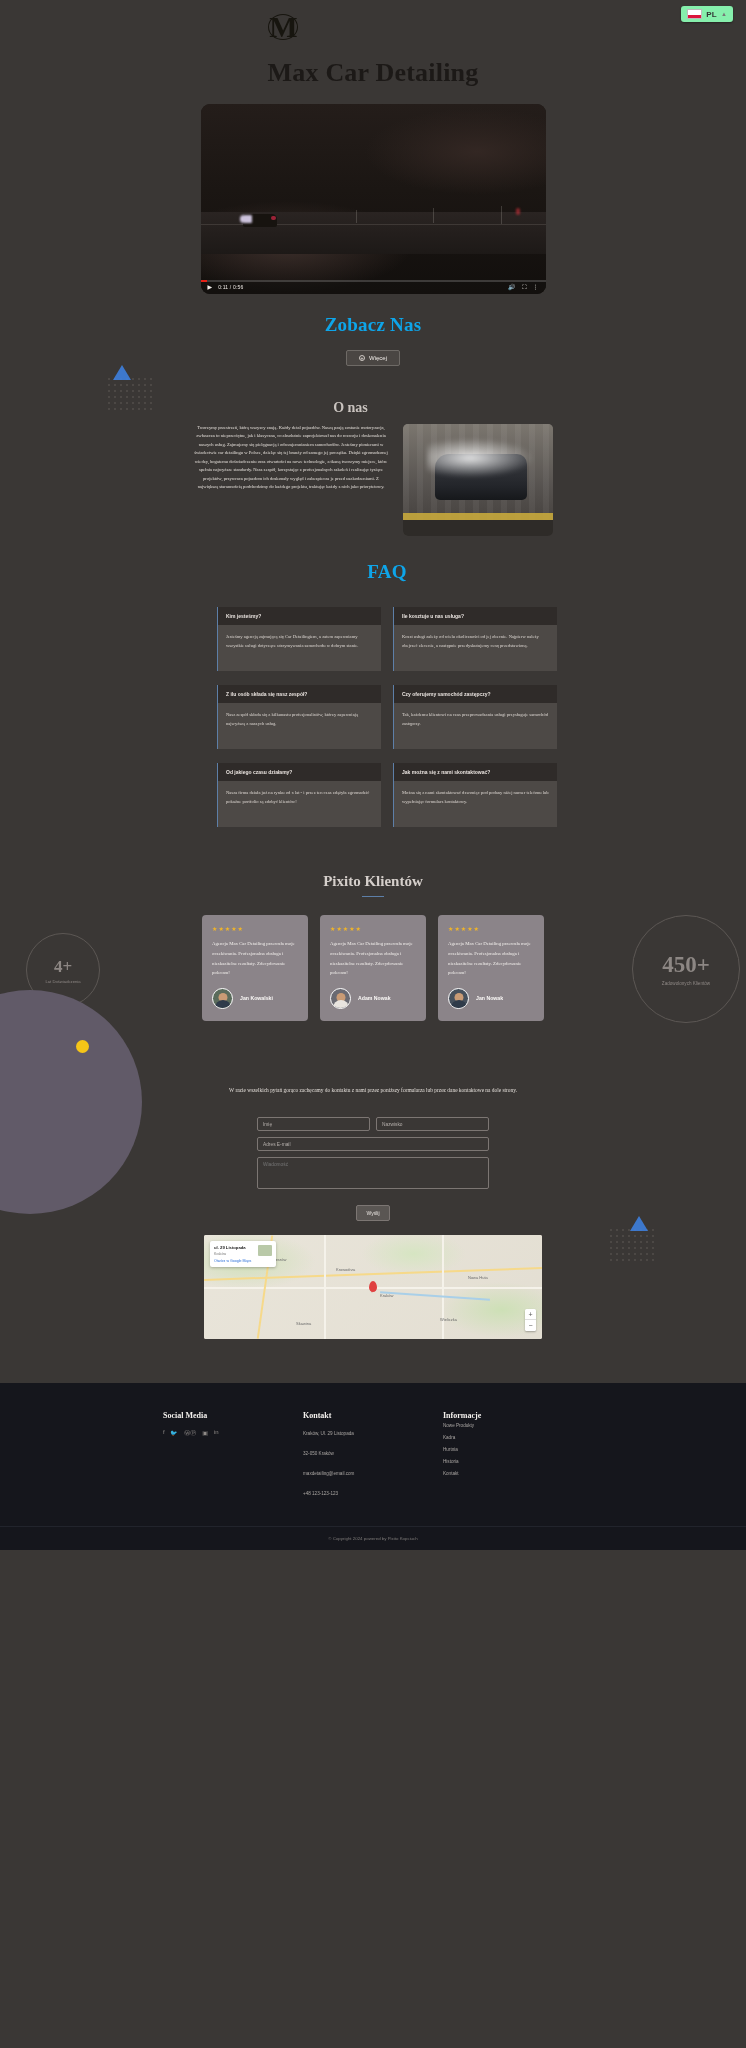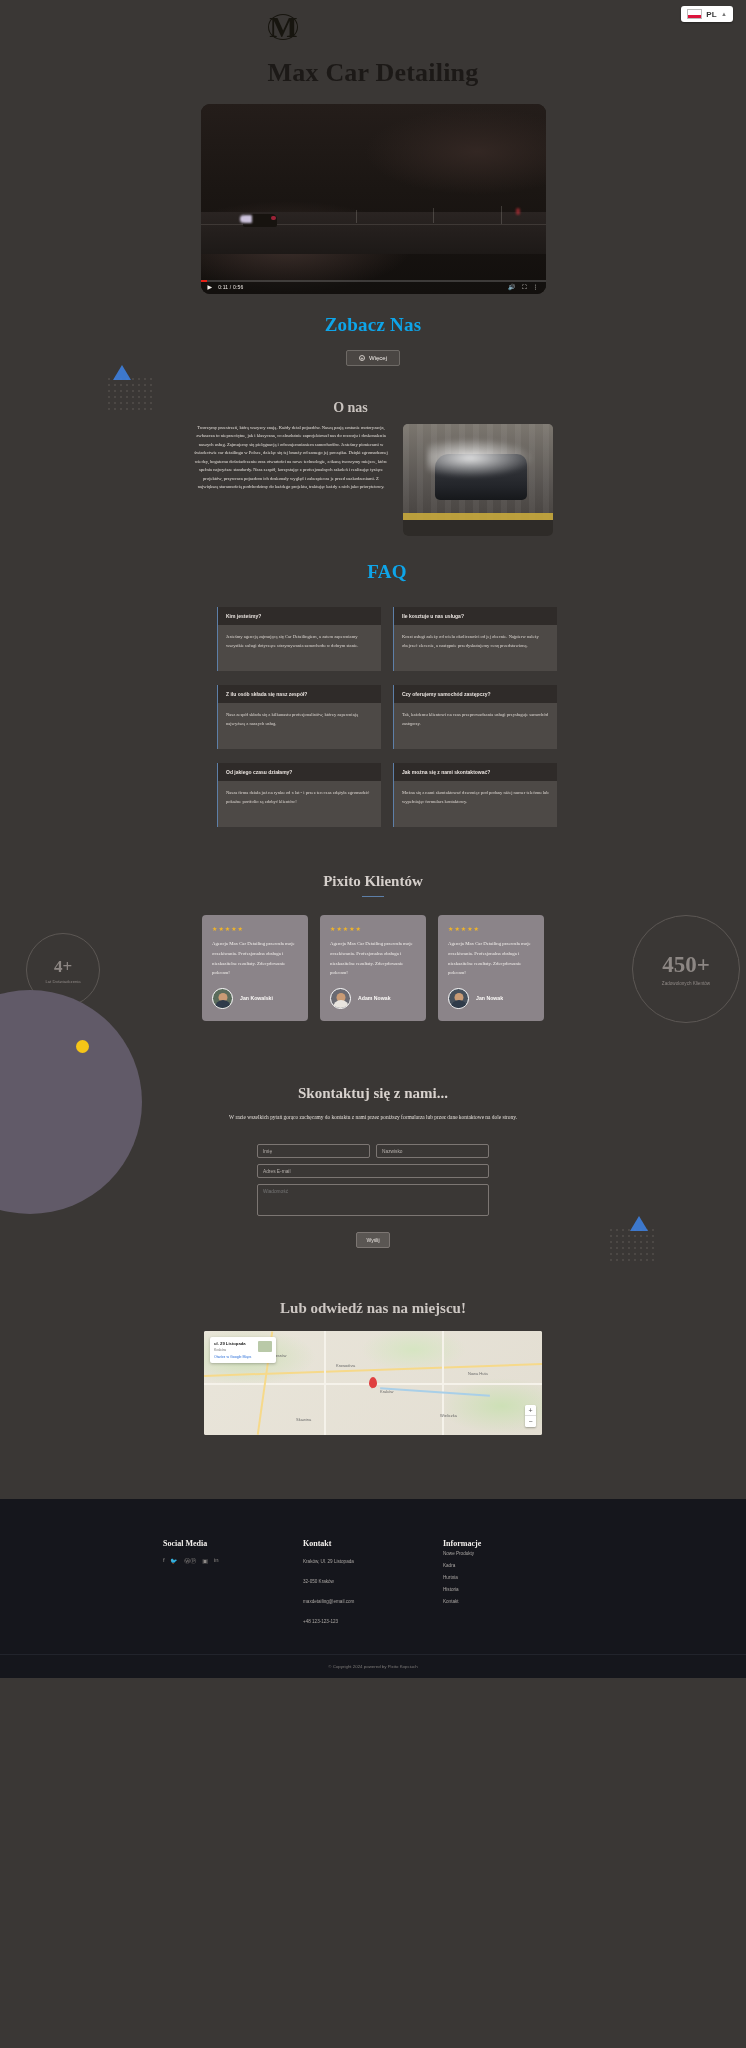--- a/index.html
+++ b/index.html
@@ -9,21 +9,21 @@
     font-family: "Liberation Sans", sans-serif;
     color: #e8e4e0;
     overflow-x: hidden;
   }
   .page { width: 746px; position: relative; overflow: hidden; }
 
   
   .topbar { height: 40px; position: relative; background: #3a3735; }
   .lang-pill {
     position: absolute; right: 13px; top: 6px;
-    background: #ffffff; border-radius: 3px;
+    background: #86efac; border-radius: 3px;
     display: flex; align-items: center; gap: 4px;
     padding: 3px 6px; box-shadow: 0 1px 2px rgba(0,0,0,.35);
   }
   .flag-pl { width: 15px; height: 10px; border: .5px solid #bbb; overflow: hidden; }
   .flag-pl i { display: block; height: 5px; }
   .flag-pl i:first-child { background: #fff; }
   .flag-pl i:last-child { background: #dc143c; }
   .lang-code { font-size: 8px; font-weight: bold; color: #333; letter-spacing: .3px; }
   .chev { font-size: 6px; color: #777; }
 
@@ -294,21 +294,21 @@
   .mc-s { font-size: 3.6px; color: #777; margin-top: 1.5px; }
   .mc-l { font-size: 3.6px; color: #2a6ed8; margin-top: 3px; }
   .mc-thumb { position:absolute; right:4px; top:4px; width:14px; height:11px; background:#b9c9a8; border-radius:1px; }
   .map-zoom { position:absolute; right: 6px; bottom: 8px; width: 11px; background:#fff;
               border-radius:1.5px; box-shadow:0 1px 2px rgba(0,0,0,.3); }
   .map-zoom div { height: 11px; display:flex; align-items:center; justify-content:center;
                   font-size: 7px; color:#555; }
   .map-zoom div:first-child { border-bottom: .5px solid #ddd; }
 
   
-  footer { background: #15161c; margin-top: 64px; padding: 40px 0 0; position: relative; z-index: 2; }
+  footer { background: #15161c; margin-top: 44px; padding: 28px 0 0; position: relative; z-index: 2; }
   .f-cols { display: flex; gap: 0; width: 420px; margin: 0 auto; }
   .f-col { width: 140px; }
   .f-h { font-family:"Liberation Serif", serif; font-weight:bold; color:#f3f0ed; font-size: 8px; }
   .f-soc { display: flex; gap: 6px; margin-top: 9px; color: #8e8a87; font-size: 6px; }
   .f-soc span { cursor: pointer; }
   .f-line { margin-top: 8px; font-size: 4.6px; color: #a9a5a2; line-height: 2.6; }
   .f-link { display:block; font-size: 4.6px; color:#a9a5a2; line-height: 2.6; cursor:pointer; }
   .f-bottom { margin-top: 26px; padding: 9px 0; text-align:center;
               font-size: 4.4px; color: #7d7a78; border-top: .5px solid #22242c; }
 </style>
@@ -566,35 +566,33 @@
           <span class="op-name">Jan Nowak</span>
         </div>
       </div>
     </div>
   </div>
 
   <div class="big-blob" style="top:990px;"></div>
   <div class="dot-yellow" style="left:76px;top:1040px;"></div>
 
   <div class="kontakt">
-    <div class="kontakt-h">Skontaktuj się z nami...</div>
     <div class="kontakt-p">W razie wszelkich pytań gorąco zachęcamy do kontaktu z nami przez poniższy formularza lub przez dane kontaktowe na dole strony.</div>
 
     <div class="form">
       <div class="frow">
         <input class="fin" placeholder="Imię" style="">
         <input class="fin" placeholder="Nazwisko" style="">
       </div>
       <input class="fin" style="margin-top: 6px;" placeholder="Adres E-mail">
       <textarea class="ftext" placeholder="Wiadomość" style=""></textarea>
       <button class="fsend">Wyślij</button>
     </div>
   </div>
 
-  <div class="map-h">Lub odwiedź nas na miejscu!</div>
   <div class="map">
     <div class="green"></div>
     <div class="rd" style="left:0;top:52px;right:0;height:2px;"></div>
     <div class="rdy" style="left:0;top:38px;right:0;height:1.6px;transform:rotate(-2deg);"></div>
     <div class="rd" style="left:120px;top:0;width:2px;height:104px;"></div>
     <div class="rd" style="left:238px;top:0;width:1.6px;height:104px;"></div>
     <div class="rdy" style="left:60px;top:0;width:1.6px;height:104px;transform:rotate(8deg);"></div>
     <div class="water" style="left:176px;top:60px;width:110px;height:2.4px;transform:rotate(4deg);"></div>
     <div class="map-pin"></div>
     <div class="map-label" style="left:176px;top:58px;">Kraków</div>

